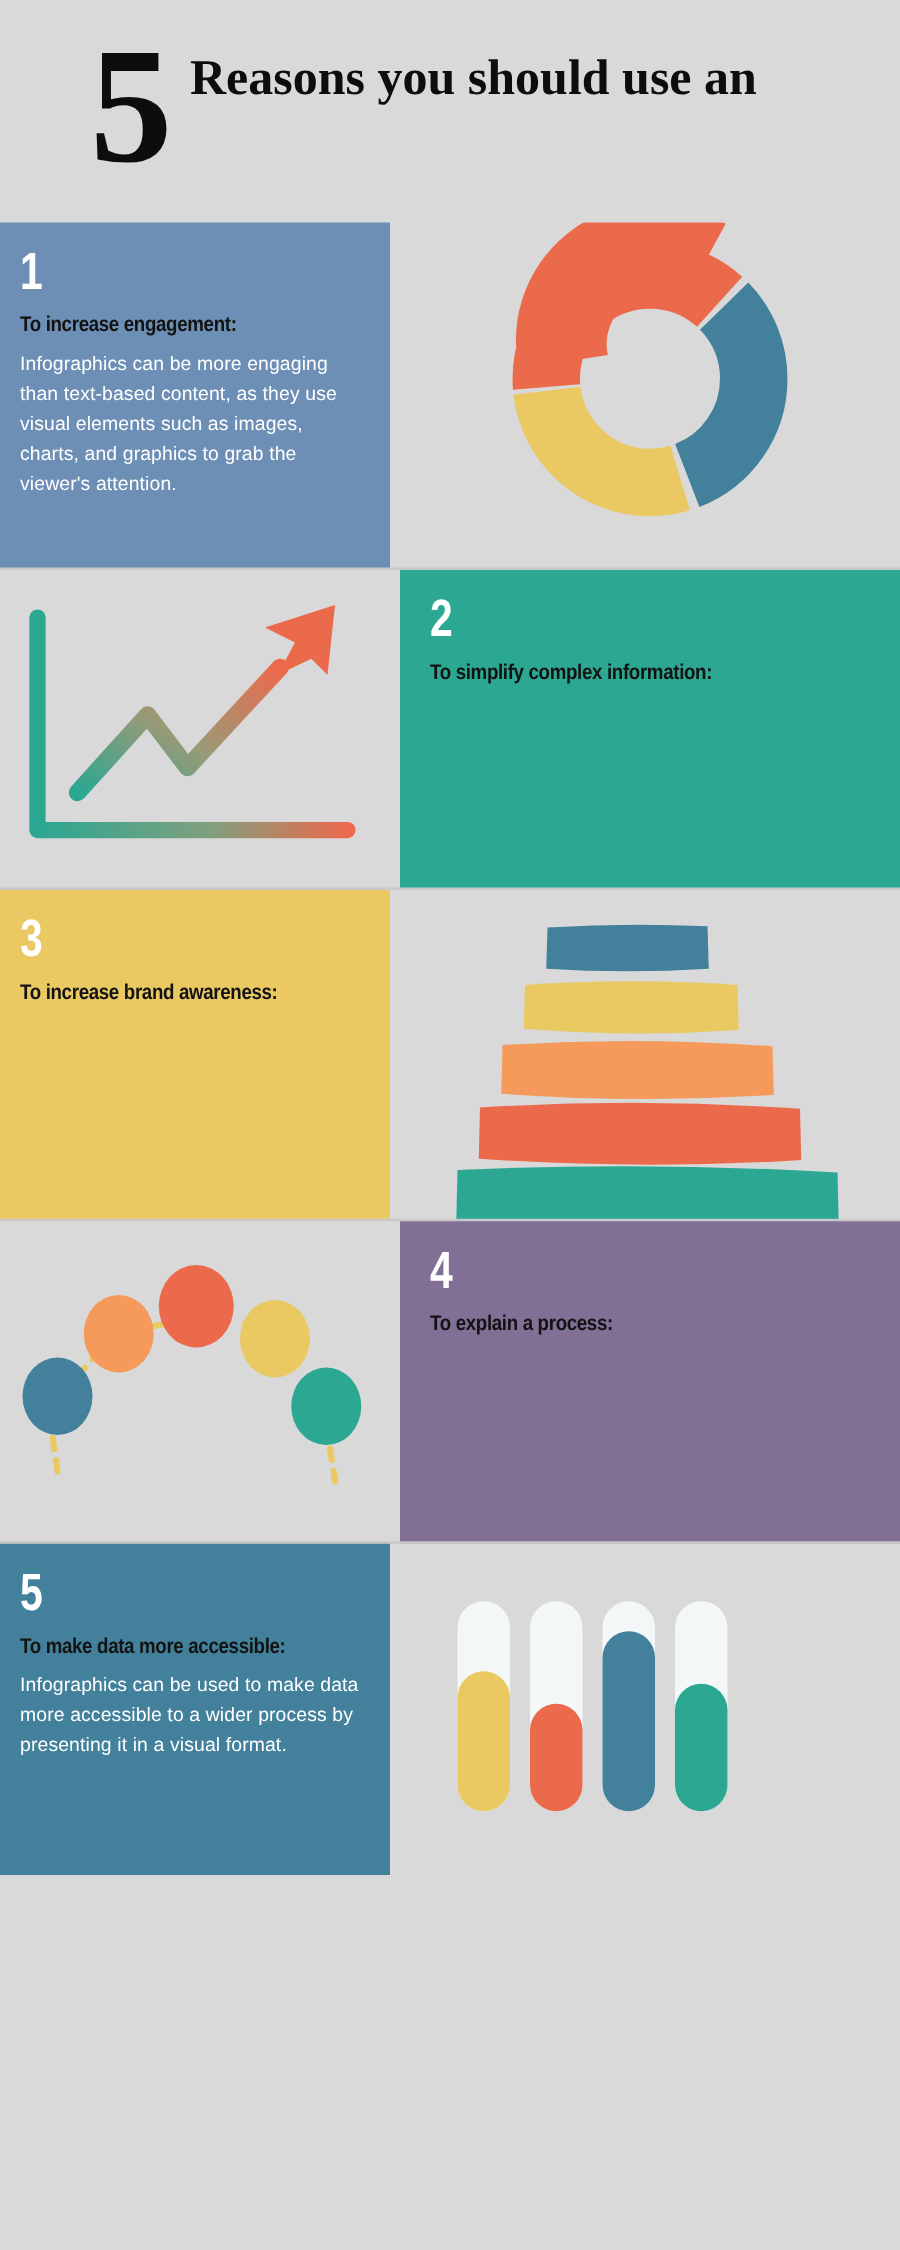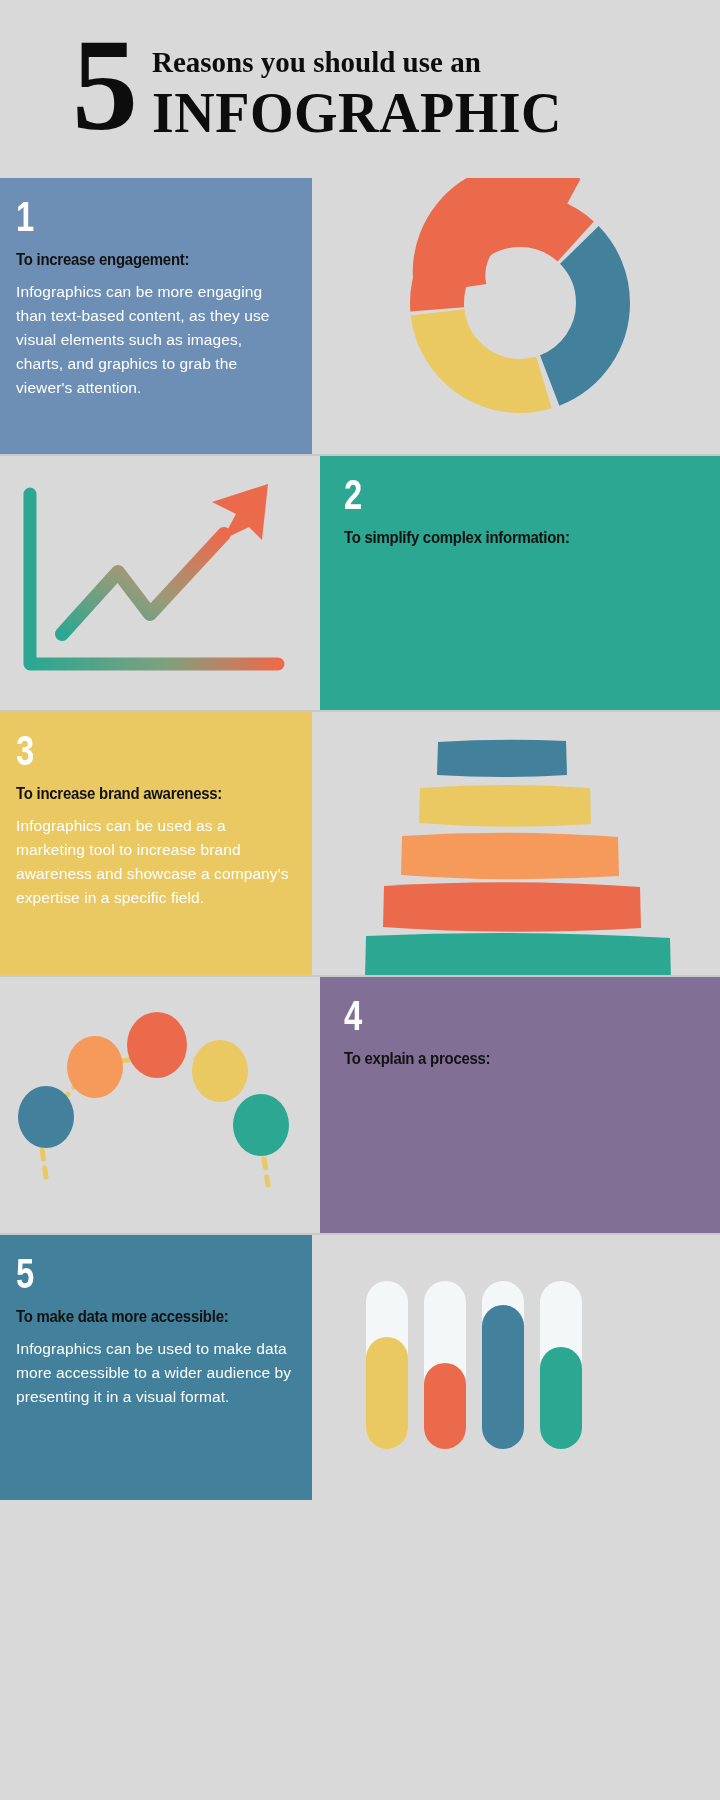--- a/index.html
+++ b/index.html
@@ -24,21 +24,21 @@
     font-weight:bold;
     font-size:132px;
     line-height:110px;
     color:#0d0d0d;
     letter-spacing:-2px;
     margin-top:4px;
   }
   .title-block { margin-left:16px; padding-top:14px; }
   .title-line1 {
     font-family:"Liberation Serif", serif;
-    font-size:29px; line-height:44px; font-weight:bold;
+    font-size:40px; line-height:44px; font-weight:bold;
     color:#0d0d0d; letter-spacing:0px;
   }
   .title-line2 {
     font-family:"Liberation Serif", serif;
     font-size:56px; line-height:58px; font-weight:bold;
     color:#0d0d0d; letter-spacing:0.5px;
   }
 
   
   .row { position:absolute; left:0; width:720px; }
@@ -98,21 +98,20 @@
   svg { display:block; }
 </style>
 </head>
 <body>
 
 <div class="header">
   <div class="header-inner">
     <div class="big-five">5</div>
     <div class="title-block">
       <div class="title-line1">Reasons you should use an</div>
-      <div class="title-line2">INFOGRAPHIC</div>
     </div>
   </div>
 </div>
 
 <div class="row r1">
   <div class="panel panel-left bg-blue">
     <div class="num">1</div>
     <div class="lead">To increase engagement:</div>
     <div class="body">Infographics can be more engaging than text-based content, as they use visual elements such as images, charts, and graphics to grab the viewer's attention.</div>
   </div>
@@ -162,21 +161,20 @@
     <div class="num">2</div>
     <div class="lead">To simplify complex information:</div>
   </div>
   <div class="sep" style="top:254px;"></div>
 </div>
 
 <div class="row r3">
   <div class="panel panel-left bg-yellow">
     <div class="num">3</div>
     <div class="lead">To increase brand awareness:</div>
-    <div class="body">Infographics can be used as a marketing tool to increase brand awareness and showcase a company's expertise in a specific field.</div>
   </div>
   <div class="graphic graphic-right">
     <svg width="400" height="265" viewBox="0 0 400 265">
       <path d="M118 30 Q182 26 246 29 L247 63 Q182 67 117 63 Z" fill="#42809b" rx="4"></path>
       <path d="M100 76 Q185 70 270 76 L271 112 Q185 118 99 111 Z" fill="#eac862"></path>
       <path d="M82 124 Q190 117 298 125 L299 164 Q190 171 81 163 Z" fill="#f59a5a"></path>
       <path d="M64 174 Q192 166 320 175 L321 216 Q192 224 63 215 Z" fill="#ec6a4c"></path>
       <path d="M46 224 Q198 217 350 226 L351 268 Q198 276 45 266 Z" fill="#2ba792"></path>
     </svg>
   </div>
@@ -205,21 +203,21 @@
     <div class="num">4</div>
     <div class="lead">To explain a process:</div>
   </div>
   <div class="sep" style="top:256px;"></div>
 </div>
 
 <div class="row r5">
   <div class="panel panel-left bg-steel">
     <div class="num">5</div>
     <div class="lead">To make data more accessible:</div>
-    <div class="body">Infographics can be used to make data more accessible to a wider audience by presenting it in a visual format.</div>
+    <div class="body">Infographics can be used to make data more accessible to a wider process by presenting it in a visual format.</div>
   </div>
   <div class="graphic graphic-right">
     <svg width="400" height="265" viewBox="0 0 400 265">
       <g>
         <rect x="46" y="46" width="42" height="168" rx="21" fill="#f4f7f7"></rect>
         <rect x="104" y="46" width="42" height="168" rx="21" fill="#f4f7f7"></rect>
         <rect x="162" y="46" width="42" height="168" rx="21" fill="#f4f7f7"></rect>
         <rect x="220" y="46" width="42" height="168" rx="21" fill="#f4f7f7"></rect>
       </g>
       <g>

